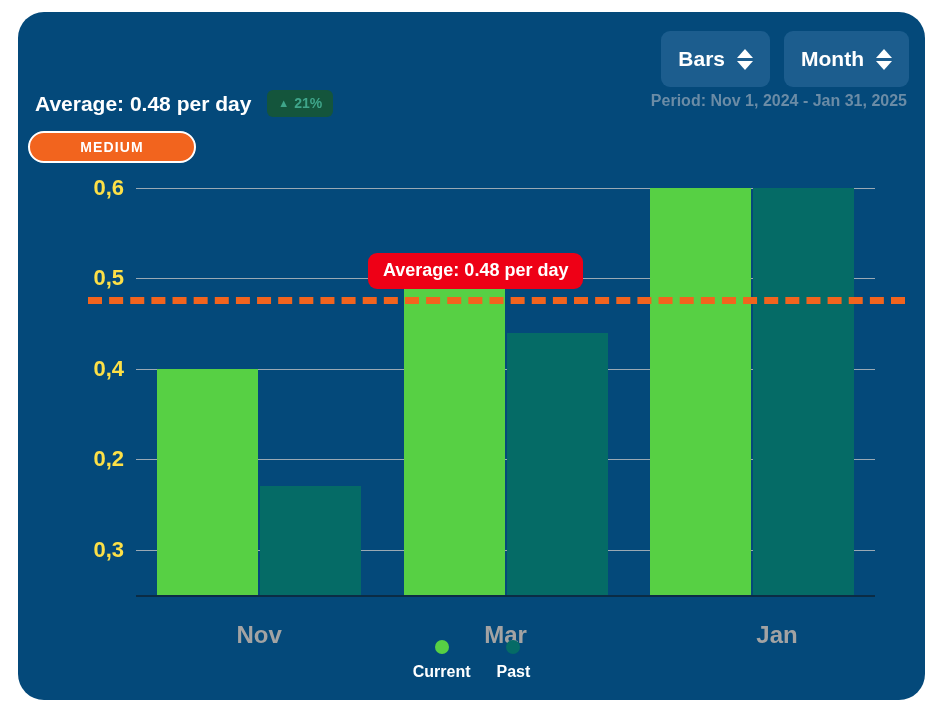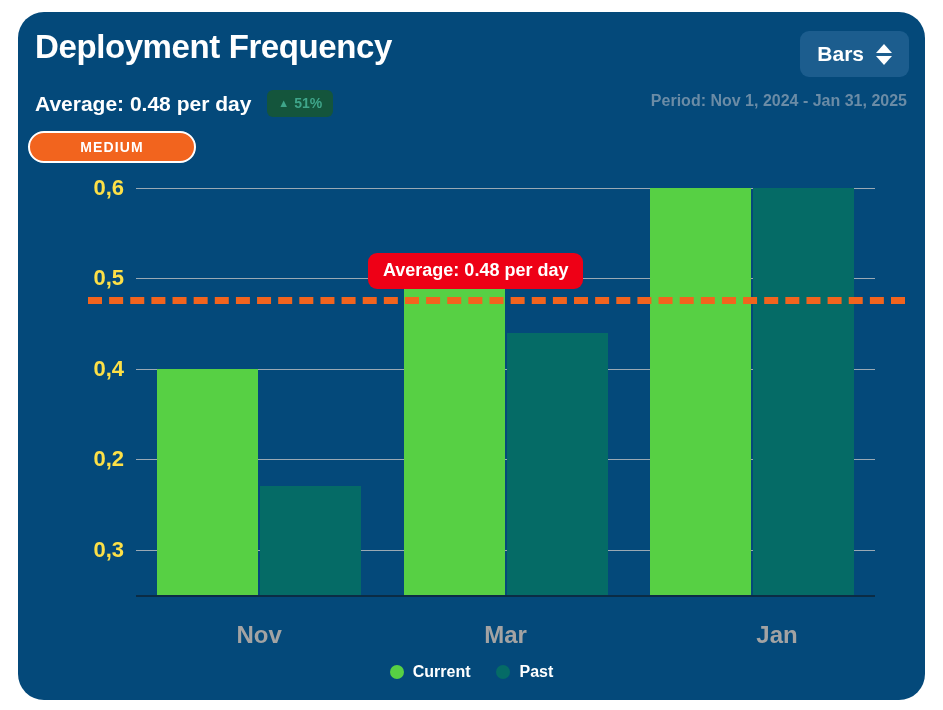--- a/index.html
+++ b/index.html
@@ -91,21 +91,21 @@
   .controls {
     position: absolute;
     right: 16px;
     top: 19px;
     display: flex;
     gap: 14px;
   }
   .select-btn {
     background: #1c5d8e;
     border-radius: 9px;
-    height: 46px;
+    height: 56px;
     padding: 0 17px;
     display: flex;
     align-items: center;
     gap: 12px;
     color: #ffffff;
     font-size: 21px;
     font-weight: bold;
     white-space: nowrap;
     box-sizing: border-box;
   }
@@ -217,47 +217,54 @@
     gap: 26px;
   }
   .legend-item {
     display: flex;
     align-items: center;
     gap: 9px;
     font-size: 16px;
     font-weight: bold;
     color: #ffffff;
     white-space: nowrap;
+    flex-direction: column;
   }
   .legend-dot {
     width: 14px;
     height: 14px;
     border-radius: 50%;
   }
 </style>
 </head>
 <body>
 
 <div class="card">
 
-  <div class="title">Deployment Frequency</div>
 
   <div class="avg-line">
     <div class="avg-text">Average: 0.48 per day</div>
     <div class="delta-badge">
       <span class="delta-arrow">▲</span>
-      <span>51%</span>
+      <span>21%</span>
     </div>
   </div>
 
   <div class="level-badge">MEDIUM</div>
 
   <div class="controls">
     <div class="select-btn">
       <span>Bars</span>
+      <span class="spin-icon">
+        <span class="tri-up"></span>
+          <span class="tri-dn"></span>
+      </span>
+    </div>
+    <div class="select-btn">
+      <span>Month</span>
       <span class="spin-icon">
         <span class="tri-up"></span>
           <span class="tri-dn"></span>
       </span>
     </div>
   </div>
 
   <div class="period">Period: Nov 1, 2024 - Jan 31, 2025</div>
 
   <div class="plot" id="plot">

